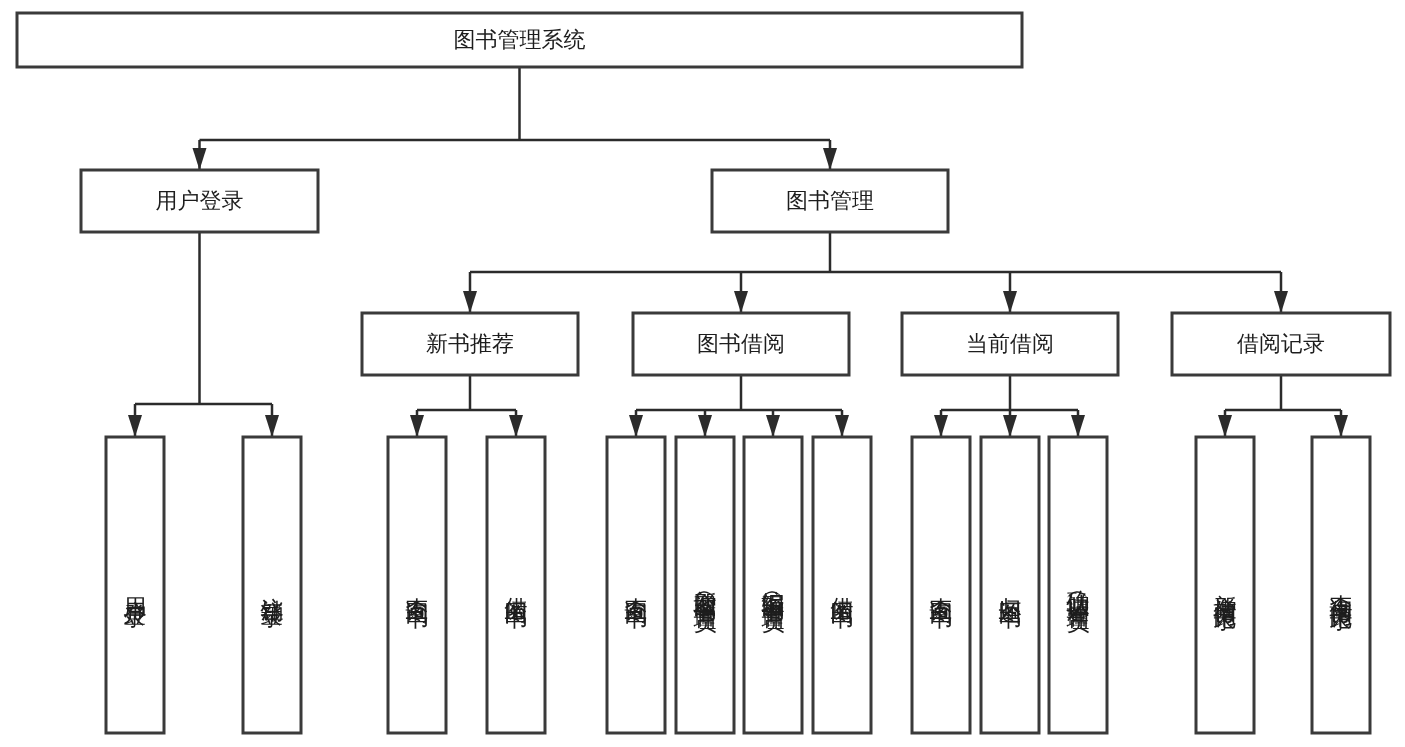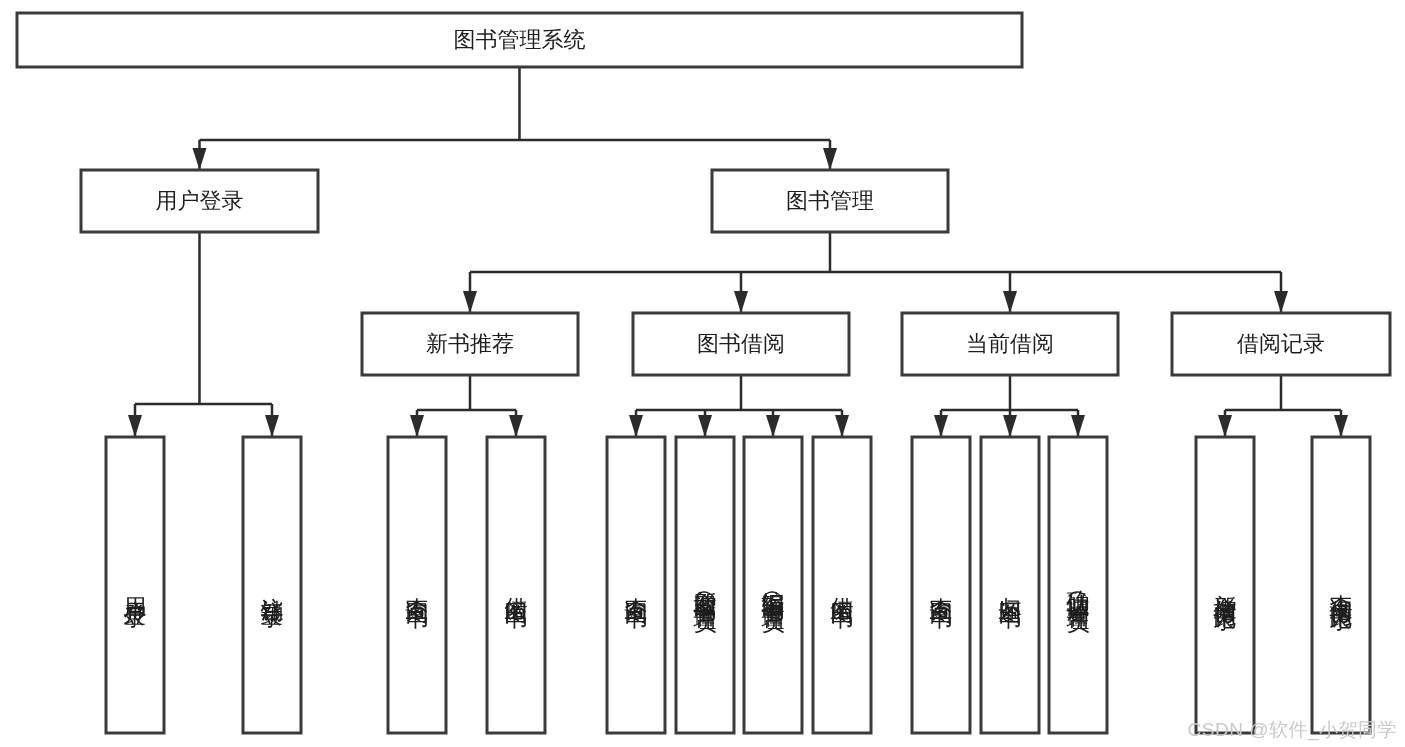--- a/index.html
+++ b/index.html
@@ -178,15 +178,14 @@
       <div class="leaf-label" style="left: 676px; top: 437px; width: 58px; height: 296px;">新增图书（管理员）</div>
       <div class="leaf-label" style="left: 744px; top: 437px; width: 58px; height: 296px;">编辑图书（管理员）</div>
       <div class="leaf-label" style="left: 813px; top: 437px; width: 58px; height: 296px;">借阅图书</div>
       <div class="leaf-label" style="left: 912px; top: 437px; width: 58px; height: 296px;">查询图书</div>
       <div class="leaf-label" style="left: 981px; top: 437px; width: 58px; height: 296px;">归还图书</div>
       <div class="leaf-label" style="left: 1049px; top: 437px; width: 58px; height: 296px;">确认归还（管理员）</div>
       <div class="leaf-label" style="left: 1196px; top: 437px; width: 58px; height: 296px;">新增借阅记录</div>
       <div class="leaf-label" style="left: 1312px; top: 437px; width: 58px; height: 296px;">查询借阅记录</div>
     </div>
 
-  <div class="watermark">CSDN @软件_小贺同学</div>
 
 </div>
 
 </body></html>

